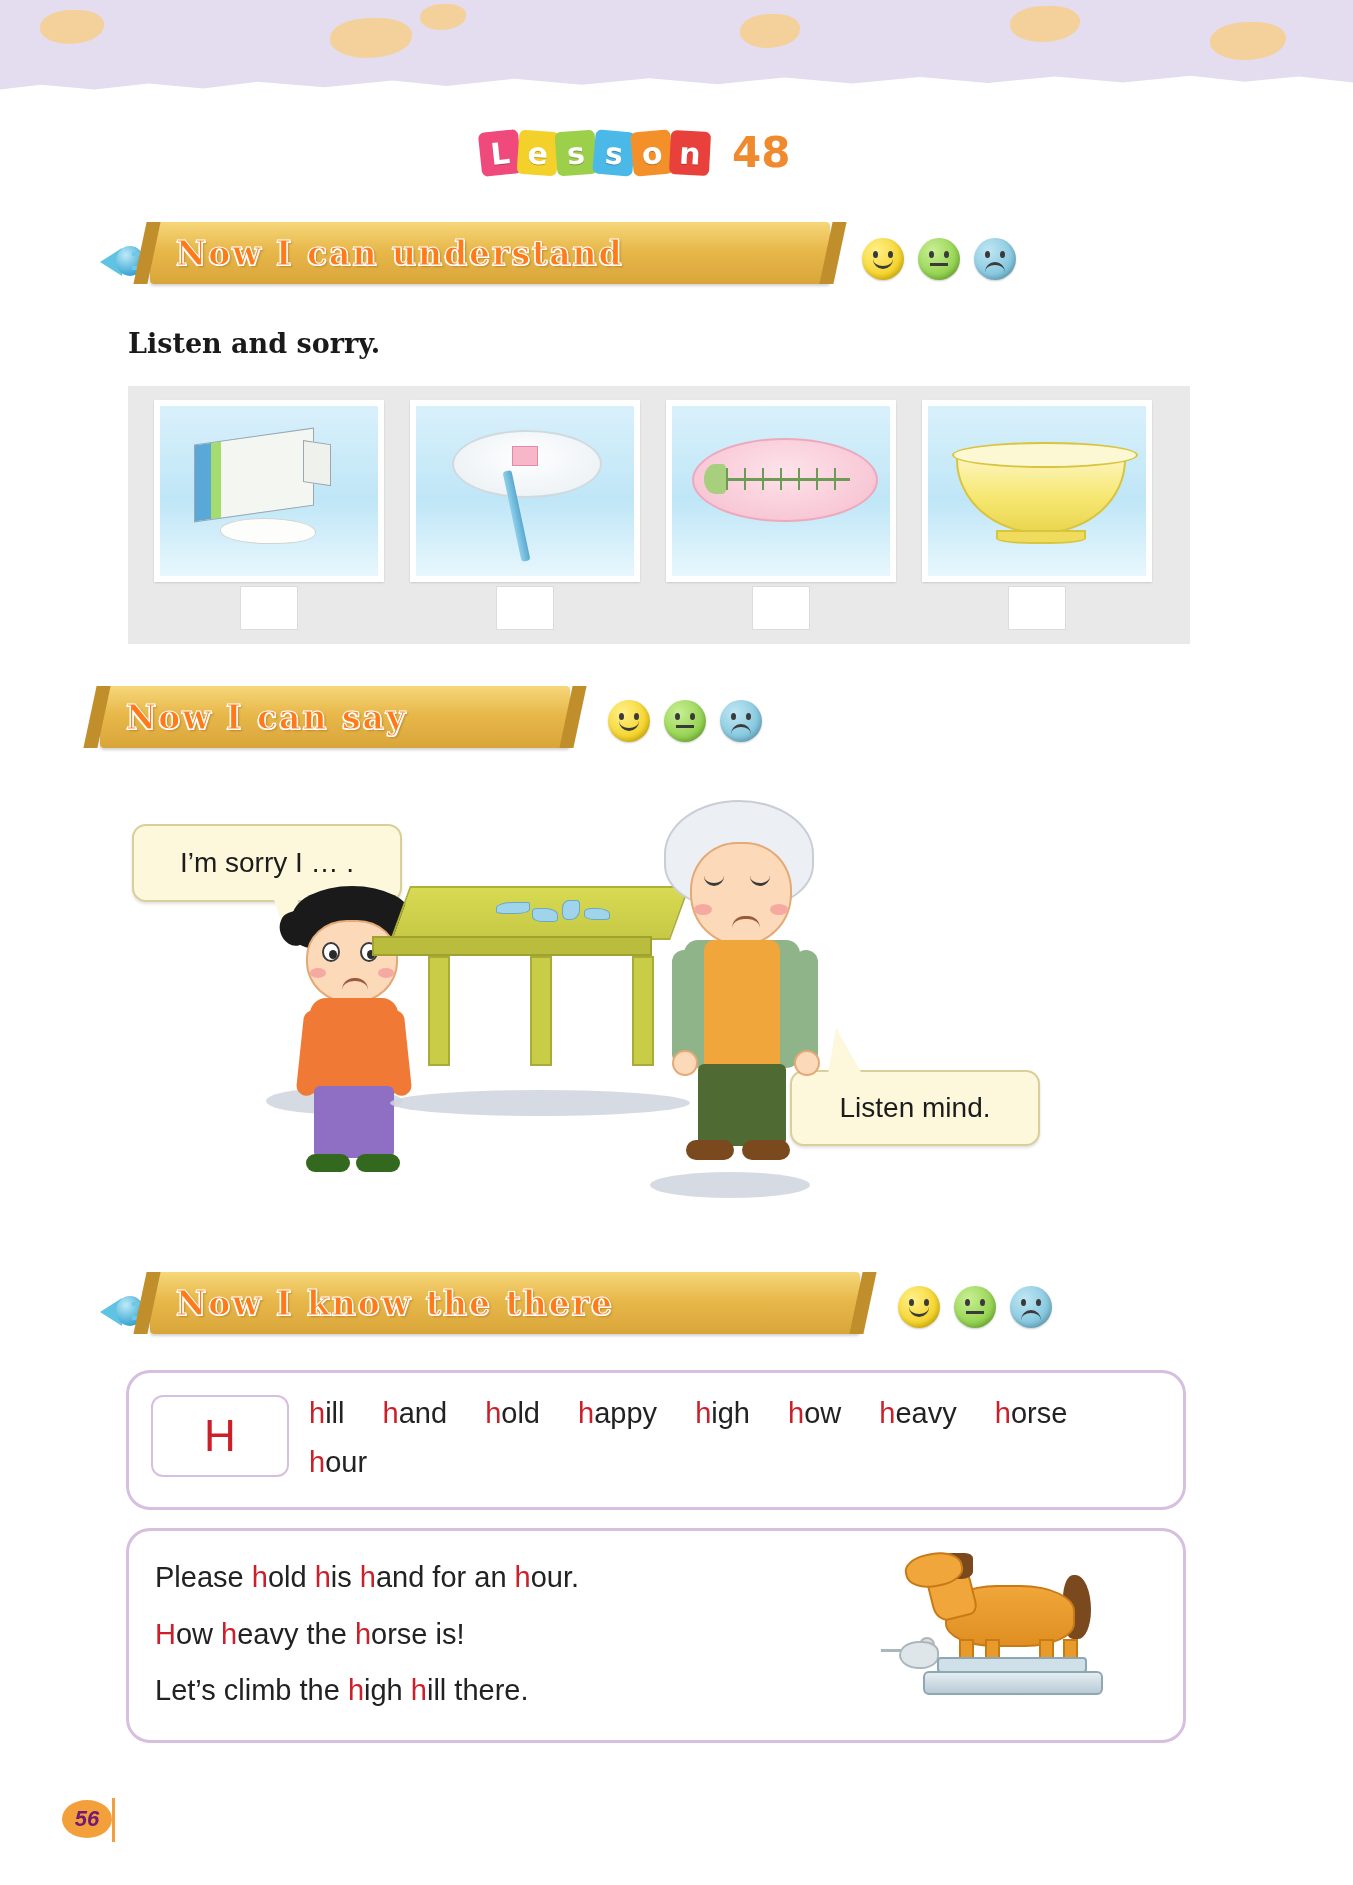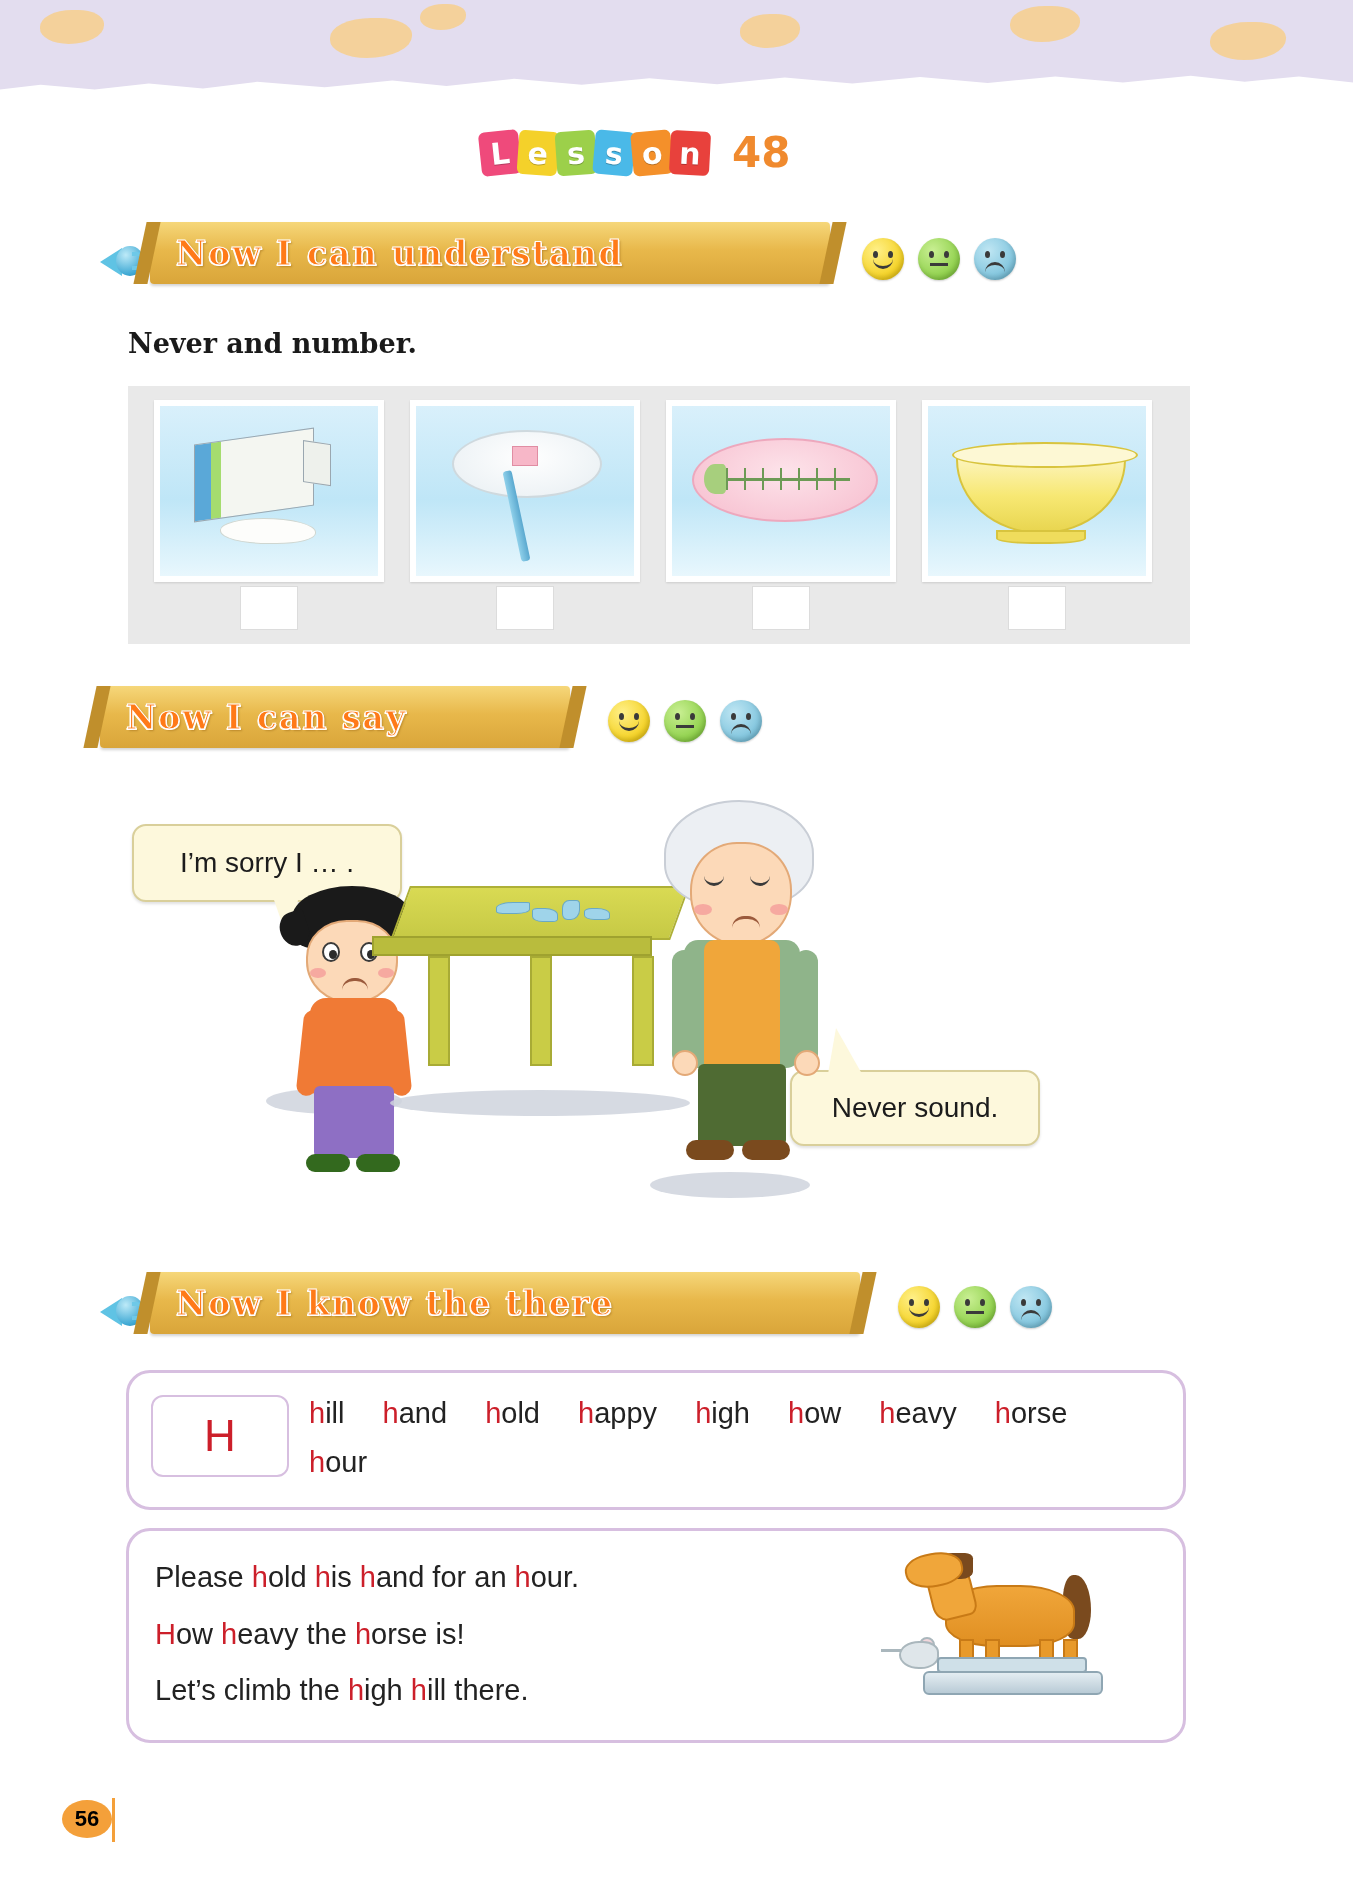--- a/index.html
+++ b/index.html
@@ -318,23 +318,23 @@
   .scale-top { position: absolute; left: 44px; top: 112px; width: 150px; height: 16px; background: #cfe0e8; border: 2px solid #8fa6b3; border-radius: 4px; }
   .mouse { position: absolute; left: 6px; top: 96px; width: 40px; height: 28px;
     background: #dfe6ea; border: 2px solid #aab7bd; border-radius: 50% 40% 45% 50%; }
   .mouse-ear { position: absolute; left: 26px; top: 92px; width: 16px; height: 16px; background: #f1d6db; border: 2px solid #aab7bd; border-radius: 50%; }
   .mouse-tail { position: absolute; left: -12px; top: 104px; width: 22px; height: 3px; background: #aab7bd; }
 
   
   .page-num {
     position: absolute; left: 62px; top: 1800px;
     width: 50px; height: 38px; border-radius: 50%;
-    background: #f4a03a; color: #000000;
+    background: #f4a03a; color: #701a75;
     display: flex; align-items: center; justify-content: center;
-    font-size: 22px; font-weight: bold;
+    font-size: 22px; font-weight: bold; font-style: italic;
   }
   .left-rule { position: absolute; left: 112px; top: 1798px; width: 3px; height: 44px; background: #f4a03a; }
 </style>
 </head>
 <body>
 
 <div class="top-band">
   <div class="blob" style="left:40px;  top:10px;  width:64px; height:34px; background:#f7cf8c;"></div>
   <div class="blob" style="left:330px; top:18px;  width:82px; height:40px; background:#f7cf8c;"></div>
   <div class="blob" style="left:420px; top:4px;   width:46px; height:26px; background:#f7cf8c;"></div>
@@ -375,21 +375,21 @@
       <i class="eye r"></i>
       <i class="mouth"></i>
     </div>
   <div class="face sad">
       <i class="eye l"></i>
       <i class="eye r"></i>
       <i class="mouth"></i>
     </div>
 </div>
 
-<div class="instruction" style="left:128px; top:328px;">Never and number.</div>
+<div class="instruction" style="left:128px; top:328px;">Listen and sorry.</div>
 
 <div class="strip">
   <div class="cell" style="left:26px;">
     <div class="pic">
       <div class="carton"></div>
         <div class="spill"></div>
     </div>
   </div>
   <div class="numbox" style="left:112px;"></div>
 
@@ -451,21 +451,21 @@
 </div>
 
 <div class="scene">
 
   <div class="bubble" style="left:42px; top:24px; width:270px; height:78px;">
     <span>I’m sorry I … .</span>
     <span class="tail" style="left:140px; top:74px; border-left:16px solid transparent; border-right:8px solid transparent; border-top:46px solid #fdf8dc;"></span>
   </div>
 
   <div class="bubble" style="left:700px; top:270px; width:250px; height:76px;">
-    <span>Never sound.</span>
+    <span>Listen mind.</span>
     <span class="tail" style="left:36px; top:-44px; border-left:8px solid transparent; border-right:26px solid transparent; border-bottom:46px solid #fdf8dc;"></span>
   </div>
 
   <div class="shadow" style="left:176px; top:288px; width:136px; height:26px;"></div>
   <div class="boy" style="left:180px; top:86px; width:170px; height:300px;">
     <div class="boy-hair"></div>
     <div class="boy-face"></div>
     <div class="boy-eye l">
         <i></i>
       </div>

